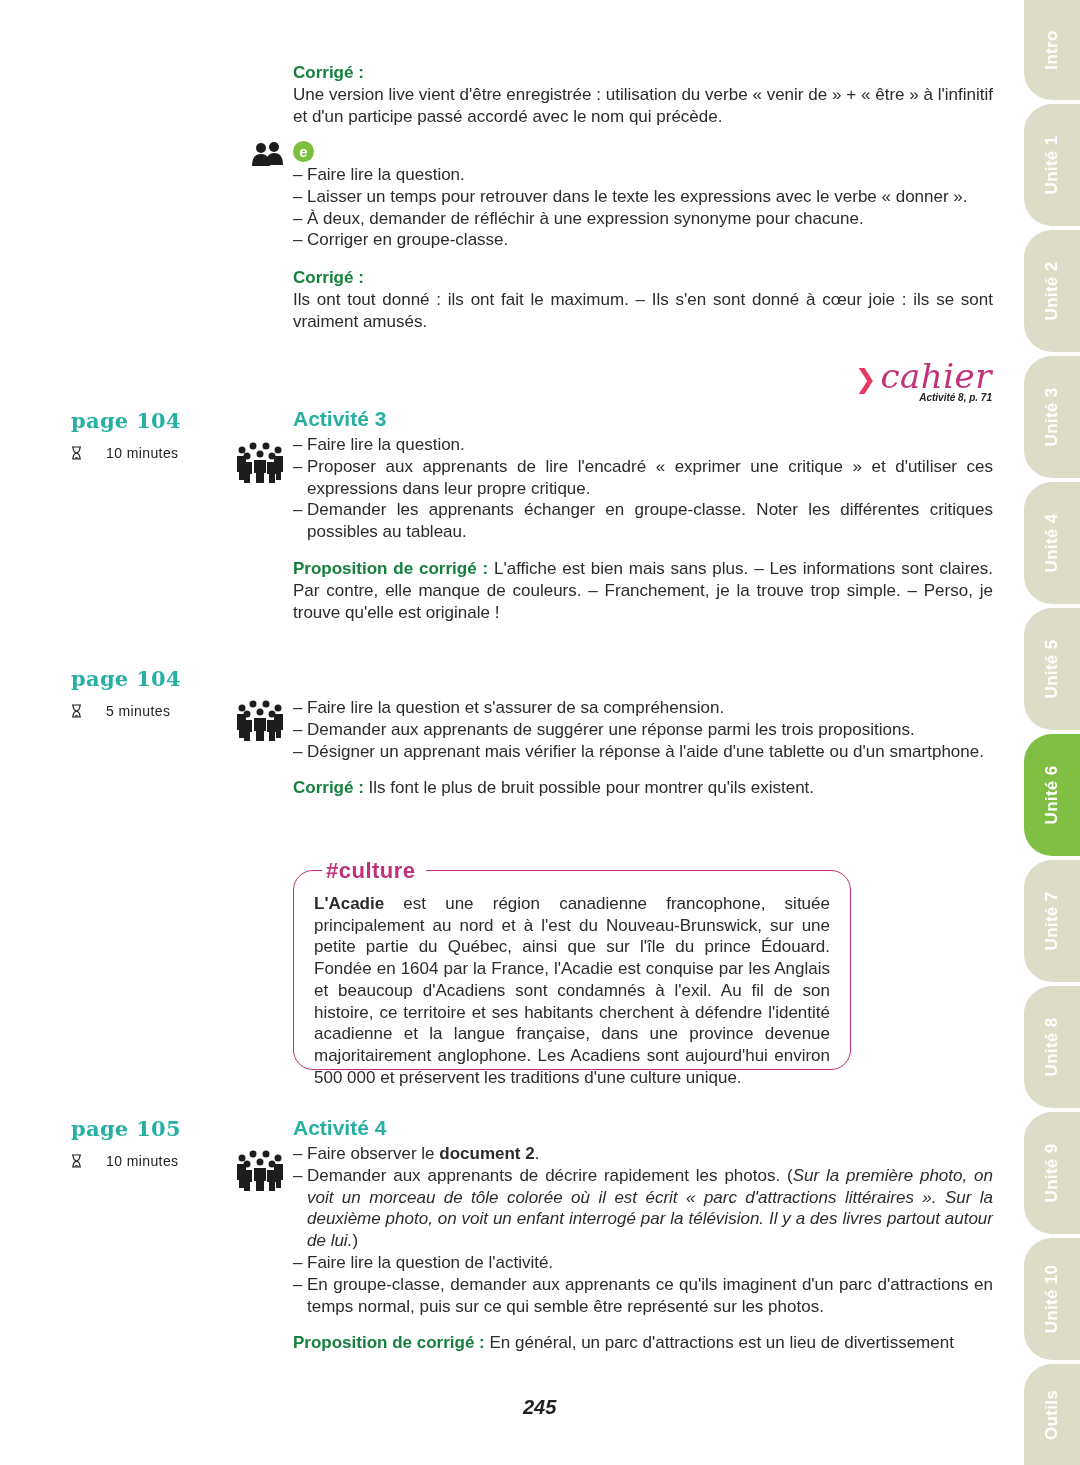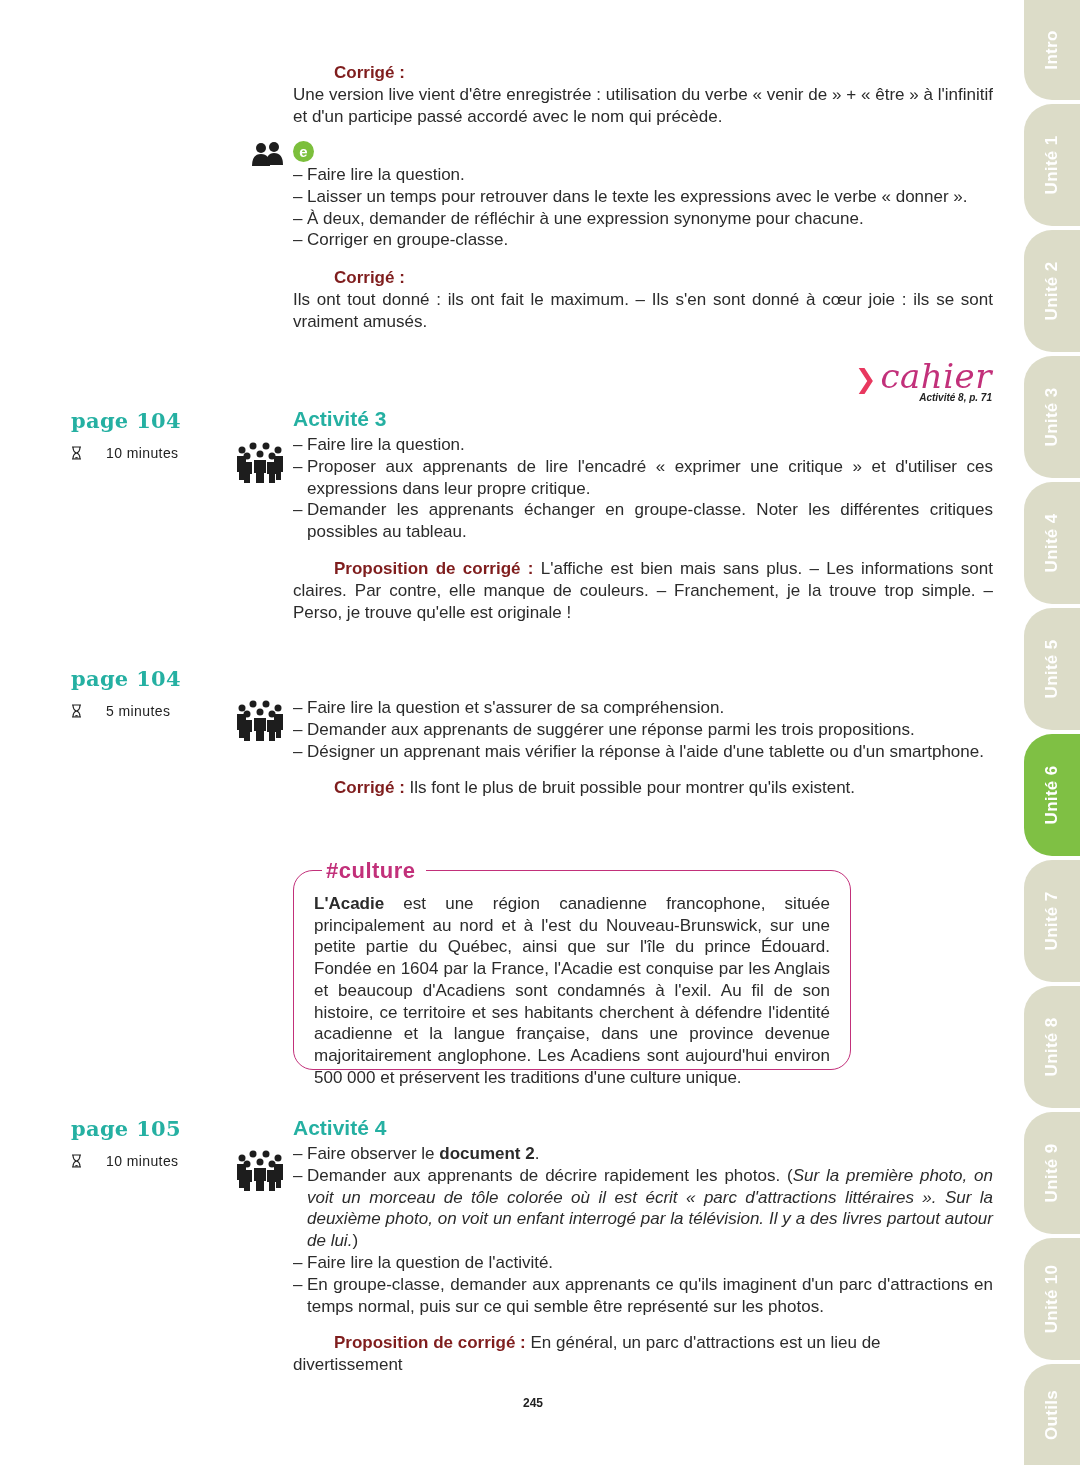--- a/index.html
+++ b/index.html
@@ -4,21 +4,21 @@
 <style>
   * { box-sizing: border-box; margin: 0; padding: 0; }
   html, body { width: 1080px; height: 1465px; background: #ffffff; overflow: hidden; }
   body { position: relative; font-family: "Liberation Sans", "DejaVu Sans", sans-serif; color: #2a2a2a; }
 
   .page { position: absolute; left: 0; top: 0; width: 1080px; height: 1465px; }
 
   
   .col { position: absolute; left: 293px; width: 700px; font-size: 17px; line-height: 21.8px; color: #2b2b2b; }
   .just { text-align: justify; }
-  .pink { color: #7f1d1d; font-weight: bold; margin-left: 41px; }
+  .pink { color: #15803d; font-weight: bold; }
   .act-title { font-size: 21px; font-weight: bold; color: #25b0a2; line-height: 26px; }
   ul.dash { list-style: none; }
   ul.dash li { position: relative; padding-left: 14px; text-align: justify; }
   ul.dash li::before { content: "–"; position: absolute; left: 0; top: 0; }
   ul.dash li.nojust { text-align: left; }
 
   
   .margin-page { position: absolute; left: 71px; font-family: "DejaVu Serif", "Liberation Serif", serif; font-weight: bold; font-size: 21px; color: #25b0a2; letter-spacing: 0.3px; text-align: center; }
   .margin-time { position: absolute; left: 71px; font-size: 14px; color: #222; display: flex; align-items: center; gap: 24px; letter-spacing: 0.4px; }
   .hourglass { width: 11px; height: 14px; display: inline-block; }
@@ -41,21 +41,21 @@
   .culture-box-label { position: absolute; left: 322px; top: 858px; background: #fff; padding: 0 10px 0 4px; font-size: 22px; font-weight: bold; color: #c2307a; letter-spacing: 0.5px; }
   .culture-box p { font-size: 17px; line-height: 21.7px; text-align: justify; color: #2b2b2b; margin-top: 8px; }
 
   
   .tabs { position: absolute; left: 1024px; top: 0; width: 56px; height: 1465px; }
   .tab { position: absolute; left: 0; width: 56px; background: #dcdcc8; border-radius: 28px 0 0 28px; display: flex; align-items: center; justify-content: center; }
   .tab span { transform: rotate(-90deg); white-space: nowrap; font-size: 17px; font-weight: bold; color: #ffffff; letter-spacing: 0.3px; }
   .tab.active { background: #7fc044; }
 
   .pageno { position: absolute; left: 0; width: 1080px; top: 1396px; text-align: center; padding-right: 0; }
-  .pageno span { position: absolute; left: 523px; font-size: 12px; font-weight: bold; color: #222; }
+  .pageno span { position: absolute; left: 523px; font-size: 20px; font-weight: bold; color: #222; font-style: italic; }
 </style>
 </head>
 <body>
 
 <div class="page">
 
   <div class="col just" style="top:62px;">
     <div class="pink">Corrigé :</div>
     <div>Une version live vient d'être enregistrée : utilisation du verbe « venir de » + « être » à l'infinitif et d'un participe passé accordé avec le nom qui précède.</div>
   </div>

